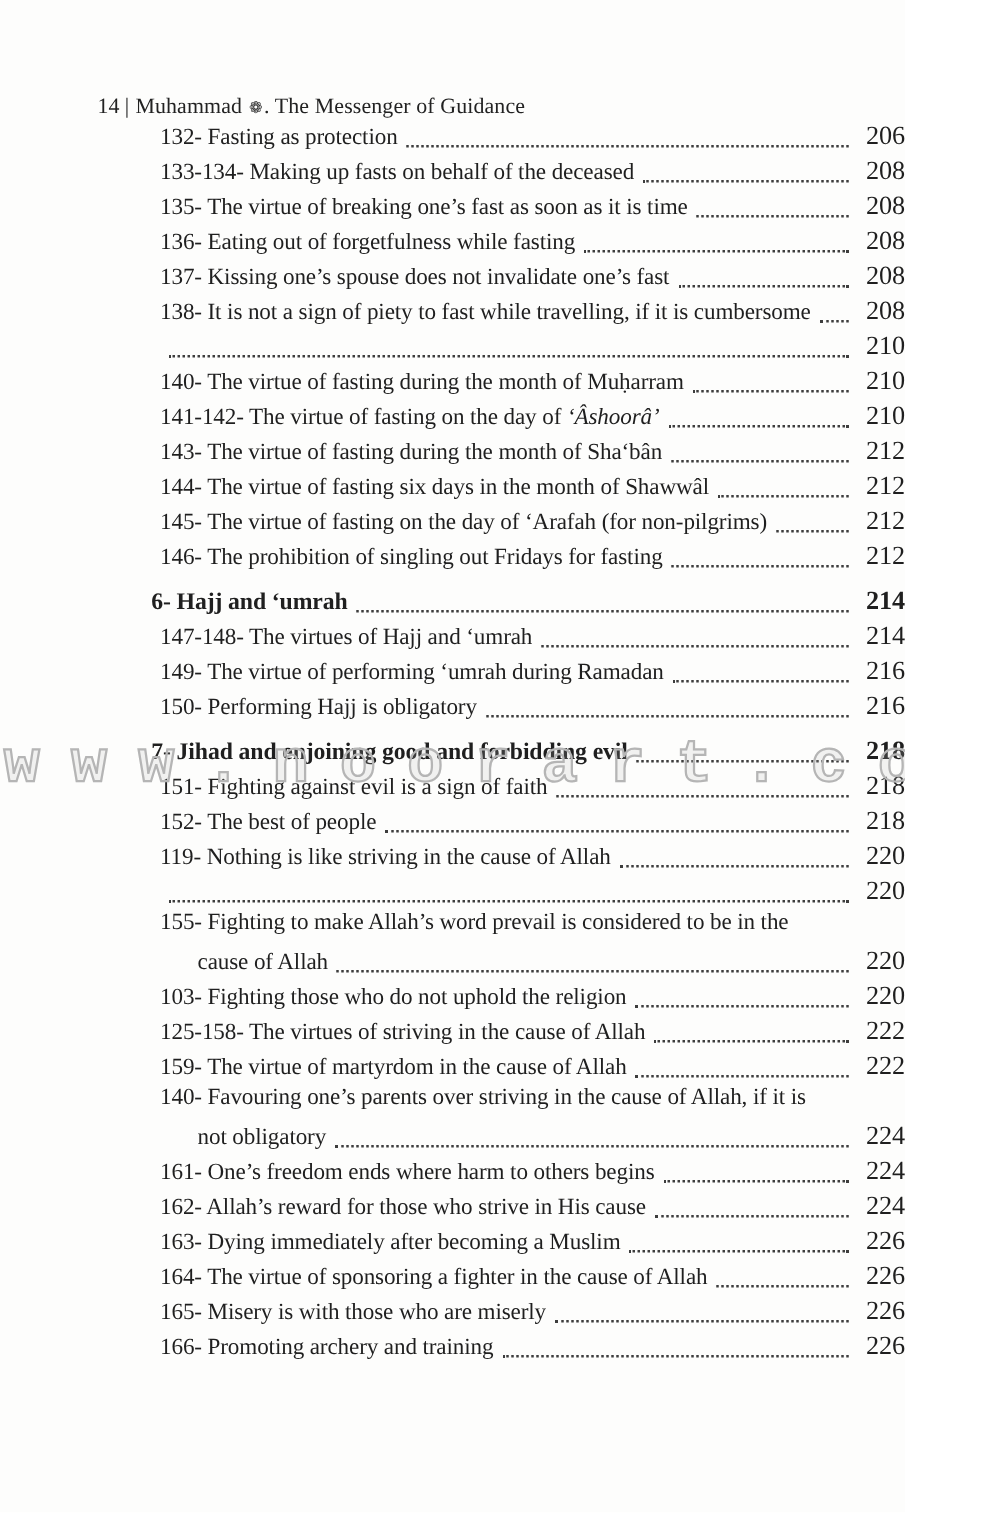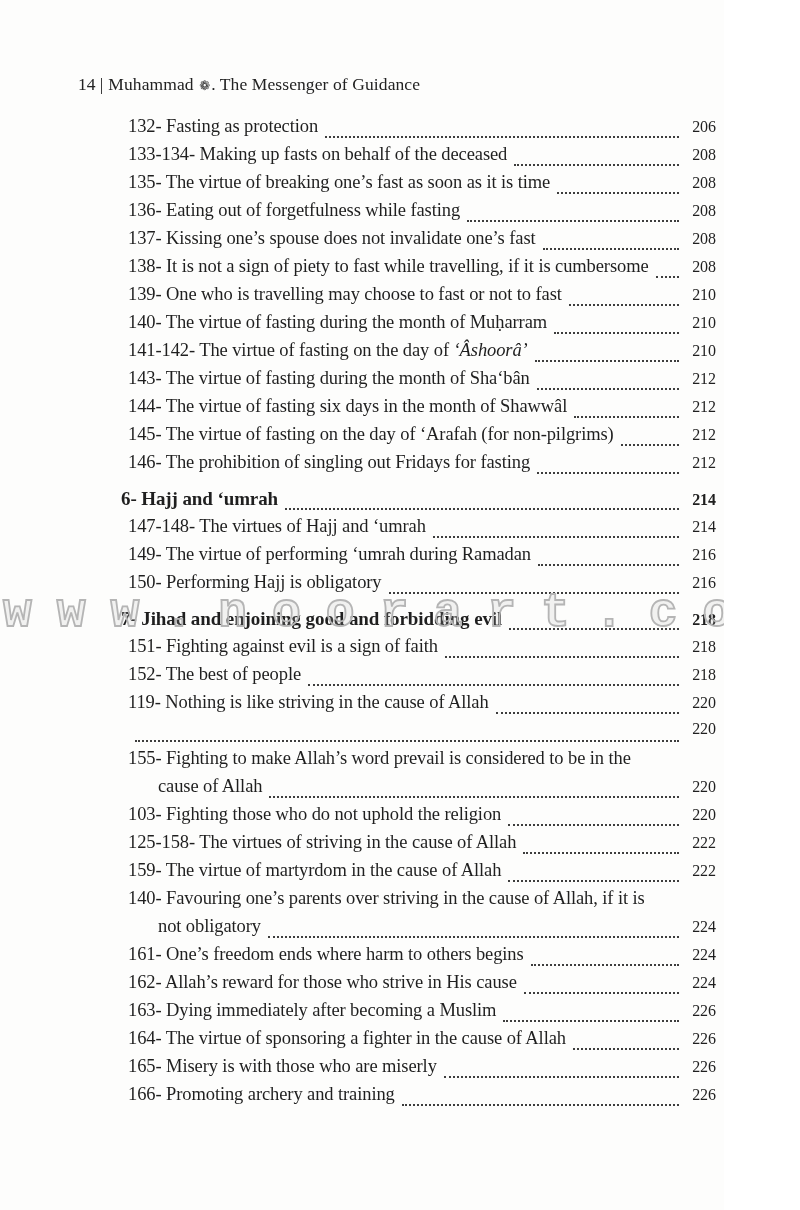--- a/index.html
+++ b/index.html
@@ -33,21 +33,21 @@
   }
   .pbuh {
     font-size: 13px;
     color: #2a2a2a;
     margin: 0 1px;
   }
   
   .toc {
     position: absolute;
     left: 128px;
-    top: 116px;
+    top: 96px;
     width: 596px;
   }
   .toc-line {
     display: flex;
     align-items: baseline;
     height: 28px;
     font-size: 18.5px;
     letter-spacing: -0.1px;
     white-space: nowrap;
   }
@@ -55,22 +55,22 @@
   .toc-line .leader {
     flex: 1 1 auto;
     min-width: 8px;
     align-self: flex-end;
     margin: 0 5px 6px 7px;
     border-bottom: 2px dotted #3d3d3d;
   }
   .toc-line .pnum {
     flex: 0 0 auto;
     min-width: 40px;
-    text-align: center;
-    font-size: 16px;
+    text-align: right;
+    font-size: 21px;
   }
   .toc-line.section {
     font-weight: bold;
     font-size: 19px;
     margin-left: -7px;
     margin-top: 8px;
   }
   .toc-line.wrap-first {
     display: block;
     height: 28px;
@@ -128,21 +128,20 @@
         <span class="label">137- Kissing one’s spouse does not invalidate one’s fast</span>
         <span class="leader"></span>
         <span class="pnum">208</span>
       </div>
       <div class="toc-line">
         <span class="label">138- It is not a sign of piety to fast while travelling, if it is cumbersome</span>
         <span class="leader"></span>
         <span class="pnum">208</span>
       </div>
       <div class="toc-line">
-        <span class="label">139- One who is travelling may choose to fast or not to fast</span>
         <span class="leader"></span>
         <span class="pnum">210</span>
       </div>
       <div class="toc-line">
         <span class="label">140- The virtue of fasting during the month of Muḥarram</span>
         <span class="leader"></span>
         <span class="pnum">210</span>
       </div>
       <div class="toc-line">
         <span class="label"><span>141-142- The virtue of fasting on the day of </span><i>‘Âshoorâ’</i></span>

